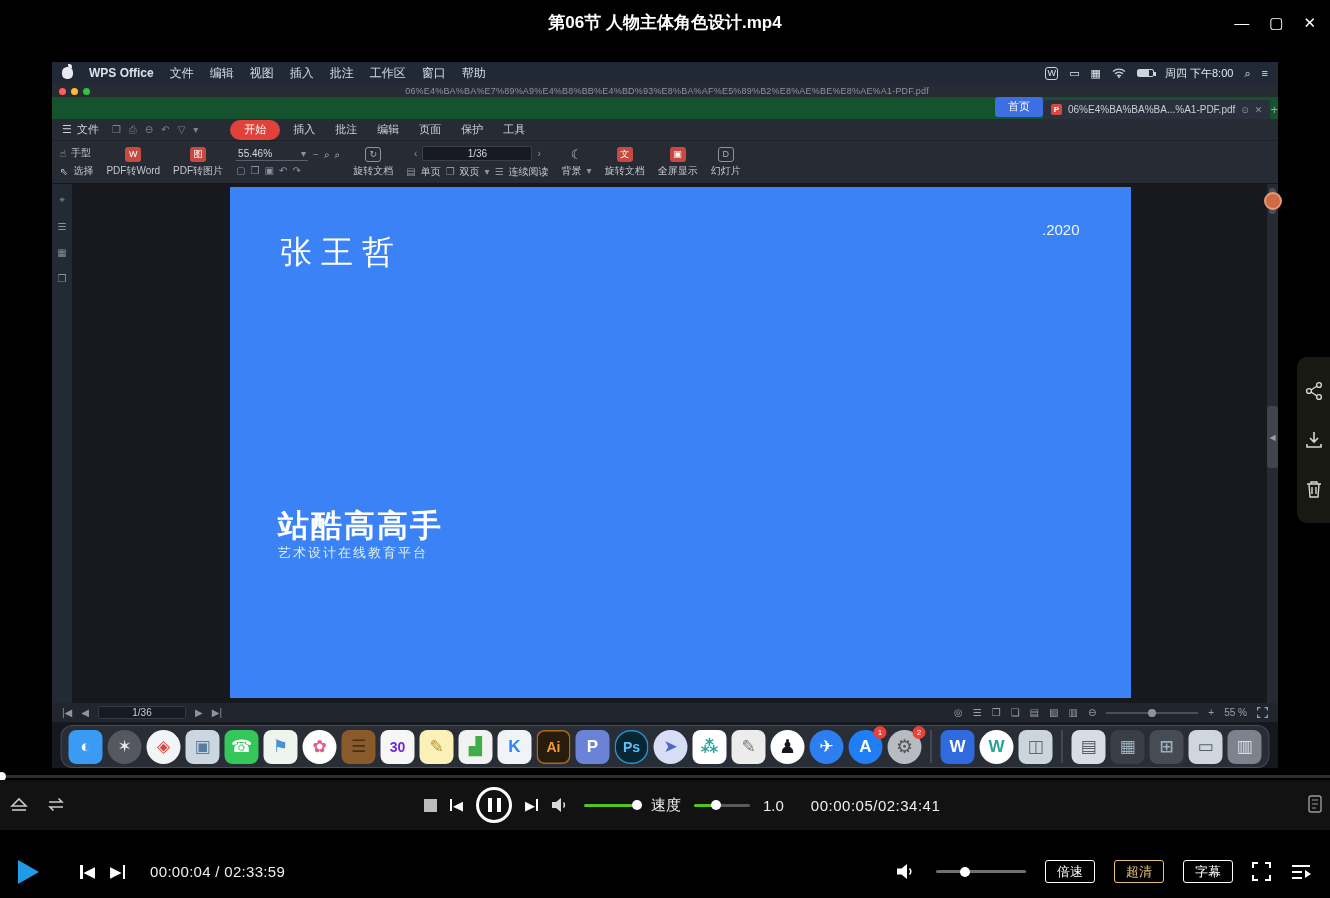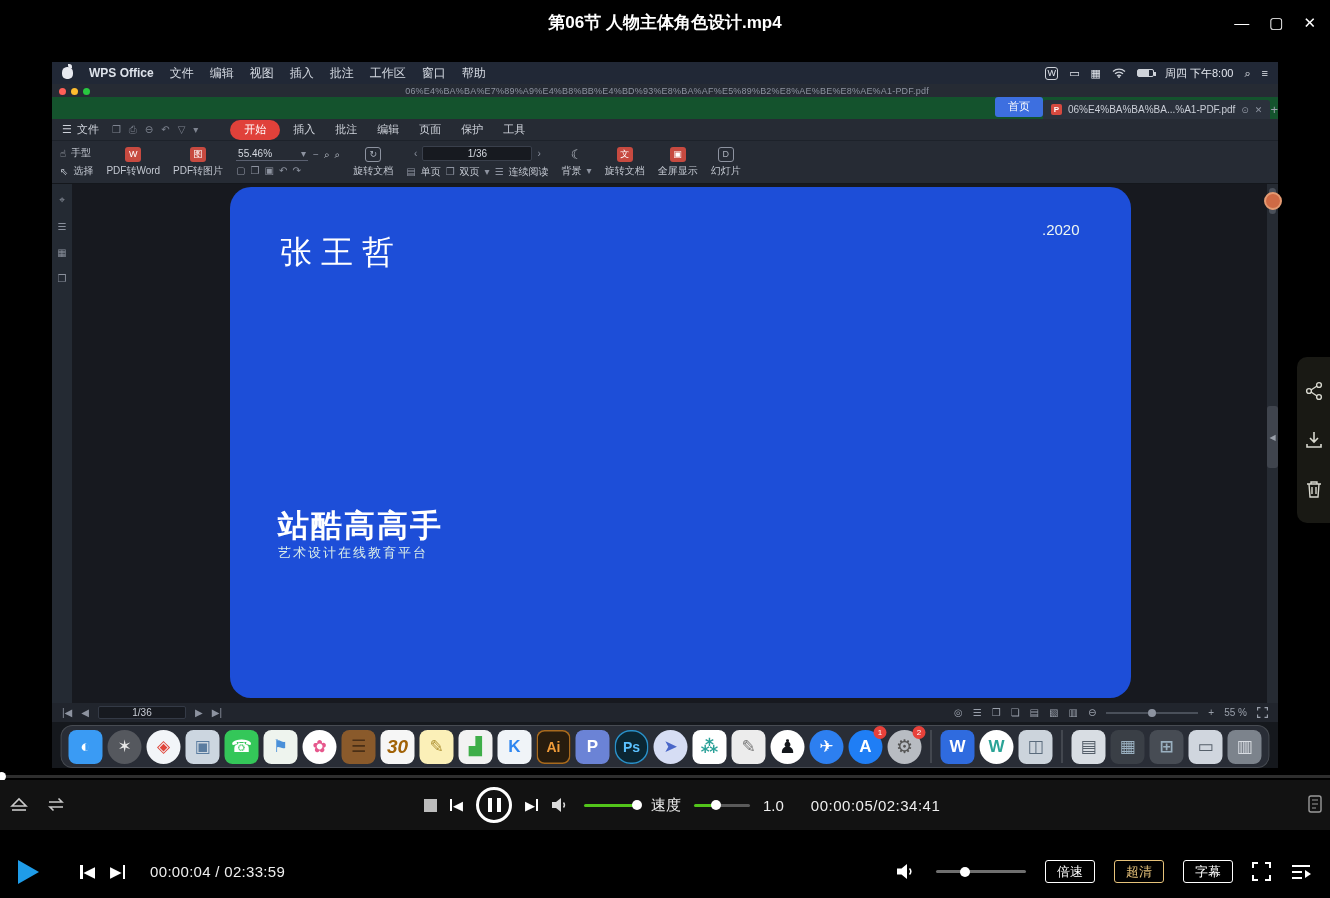--- a/index.html
+++ b/index.html
@@ -299,21 +299,21 @@
       </div>
 
       <div class="wps-body">
         <div class="wps-side">
           <span>⌖</span>
           <span>☰</span>
           <span>▦</span>
           <span>❐</span>
         </div>
         <div class="canvas">
-          <div class="slide" id="slide" style="background: #1d4ed8; border-radius: 21px;">
+          <div class="slide" id="slide" style="background: #3b82f6;">
             <span class="sl-year">.2020</span>
             <span class="sl-author">张王哲</span>
             <span class="sl-logo">站酷高高手</span>
             <span class="sl-logosub">艺术设计在线教育平台</span>
           </div>
           <div class="cv-scroll">
             <div class="cv-thumb1"></div>
             <div class="cv-thumb2">
               <span>◀</span>
             </div>
@@ -367,21 +367,21 @@
         <span class="dock-icon" style="background: rgb(238, 244, 238);">
           <span style="color: rgb(74, 144, 217);">⚑</span>
         </span>
         <span class="dock-icon ci" style="background: rgb(255, 255, 255);">
           <span style="color: rgb(230, 87, 140);">✿</span>
         </span>
         <span class="dock-icon" style="background: rgb(138, 90, 43);">
           <span style="color: rgb(74, 47, 22);">☰</span>
         </span>
         <span class="dock-icon" style="background: rgb(246, 246, 246);">
-          <span style="color: #a16207; font-size: 19px; font-style: italic;">30</span>
+          <span style="color: #6d28d9; font-size: 14px;">30</span>
         </span>
         <span class="dock-icon" style="background: rgb(251, 240, 184);">
           <span style="color: rgb(176, 148, 55);">✎</span>
         </span>
         <span class="dock-icon" style="background: rgb(242, 242, 242);">
           <span style="color: rgb(63, 174, 73);">▟</span>
         </span>
         <span class="dock-icon" style="background: rgb(240, 244, 248);">
           <span style="color: rgb(46, 134, 240);">K</span>
         </span>

